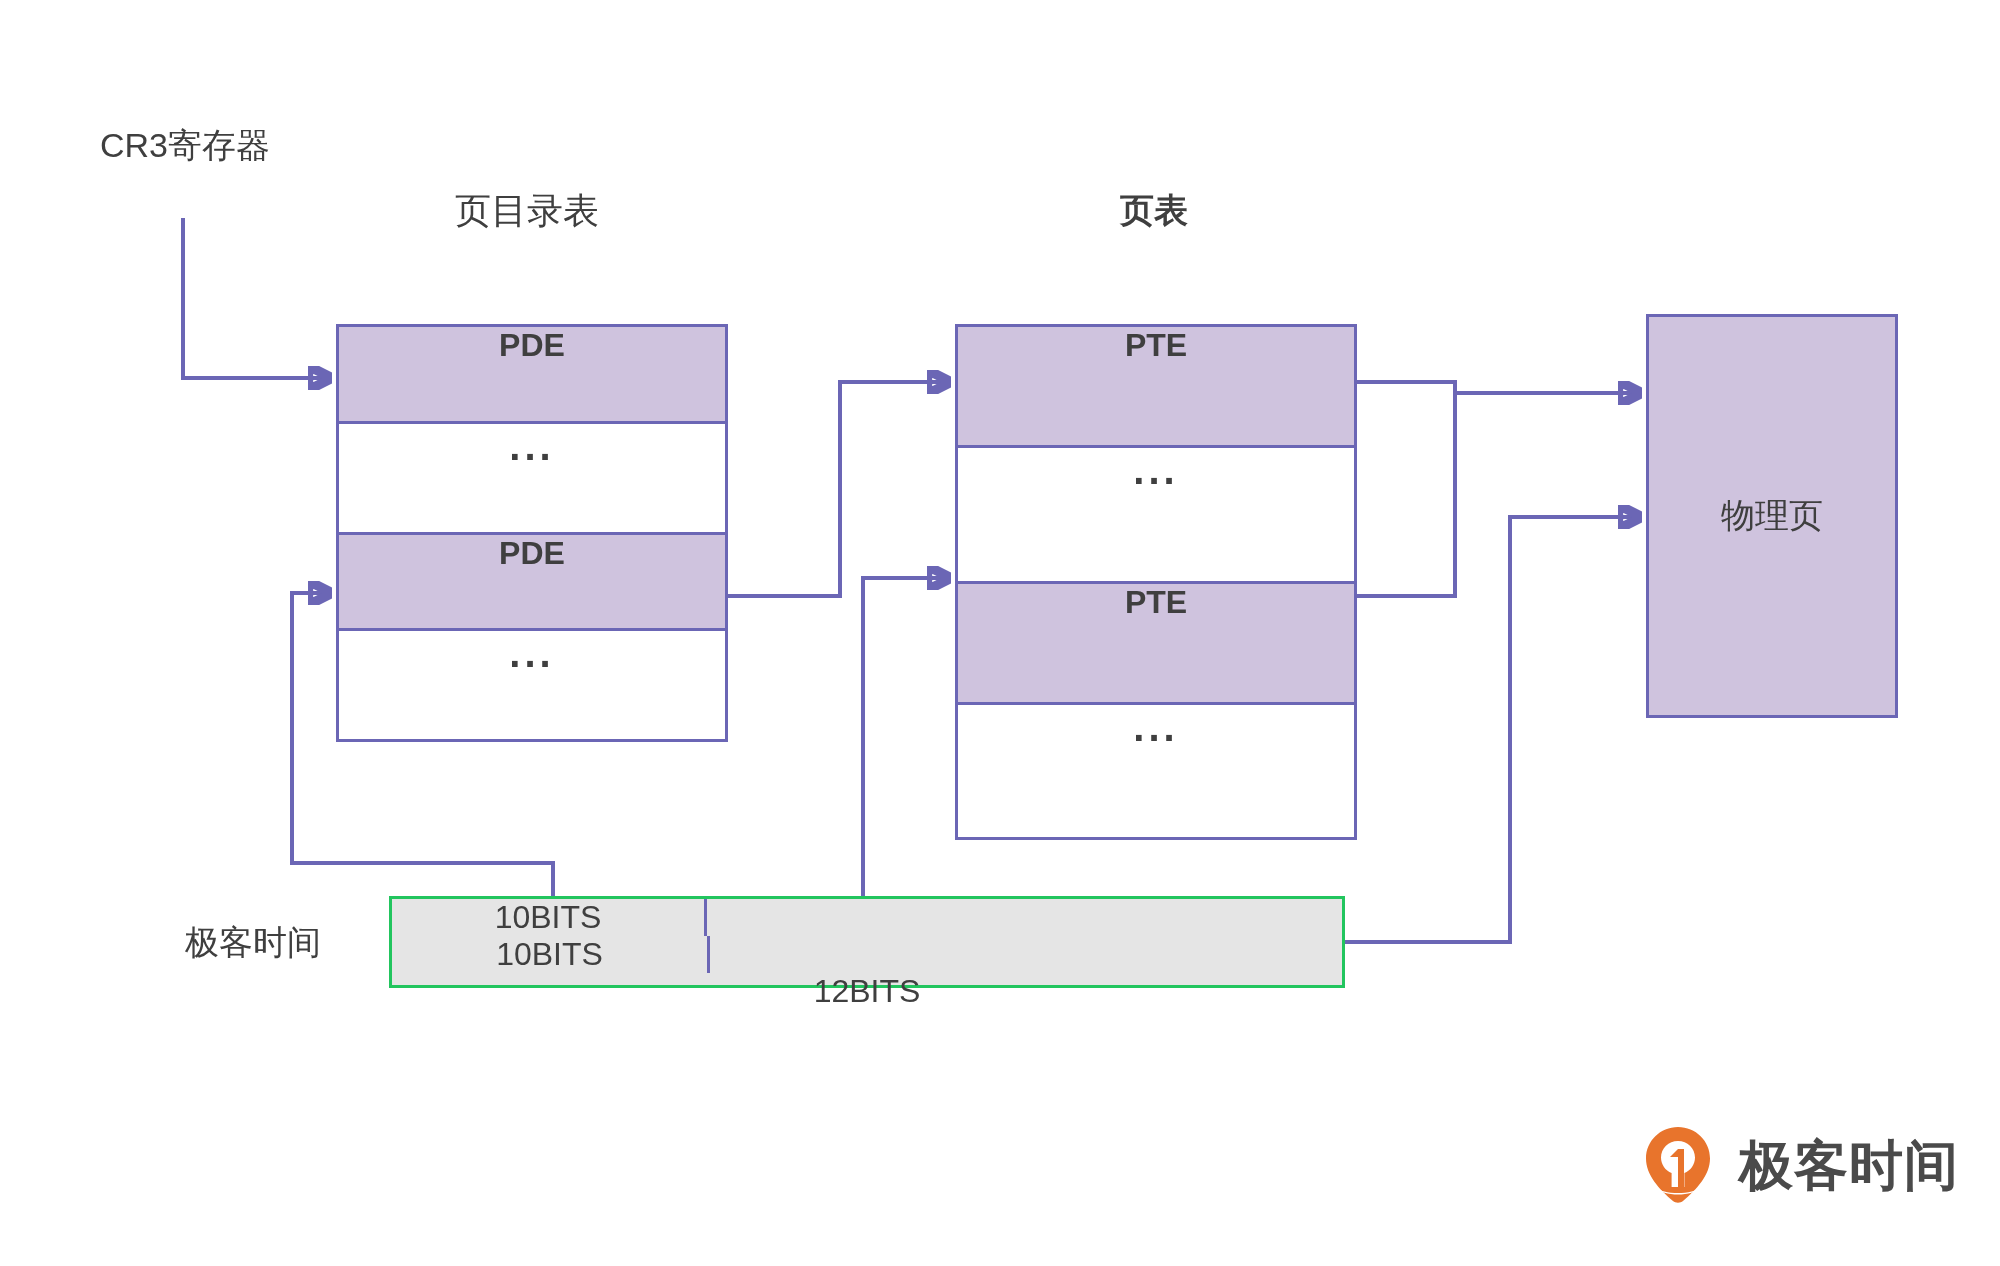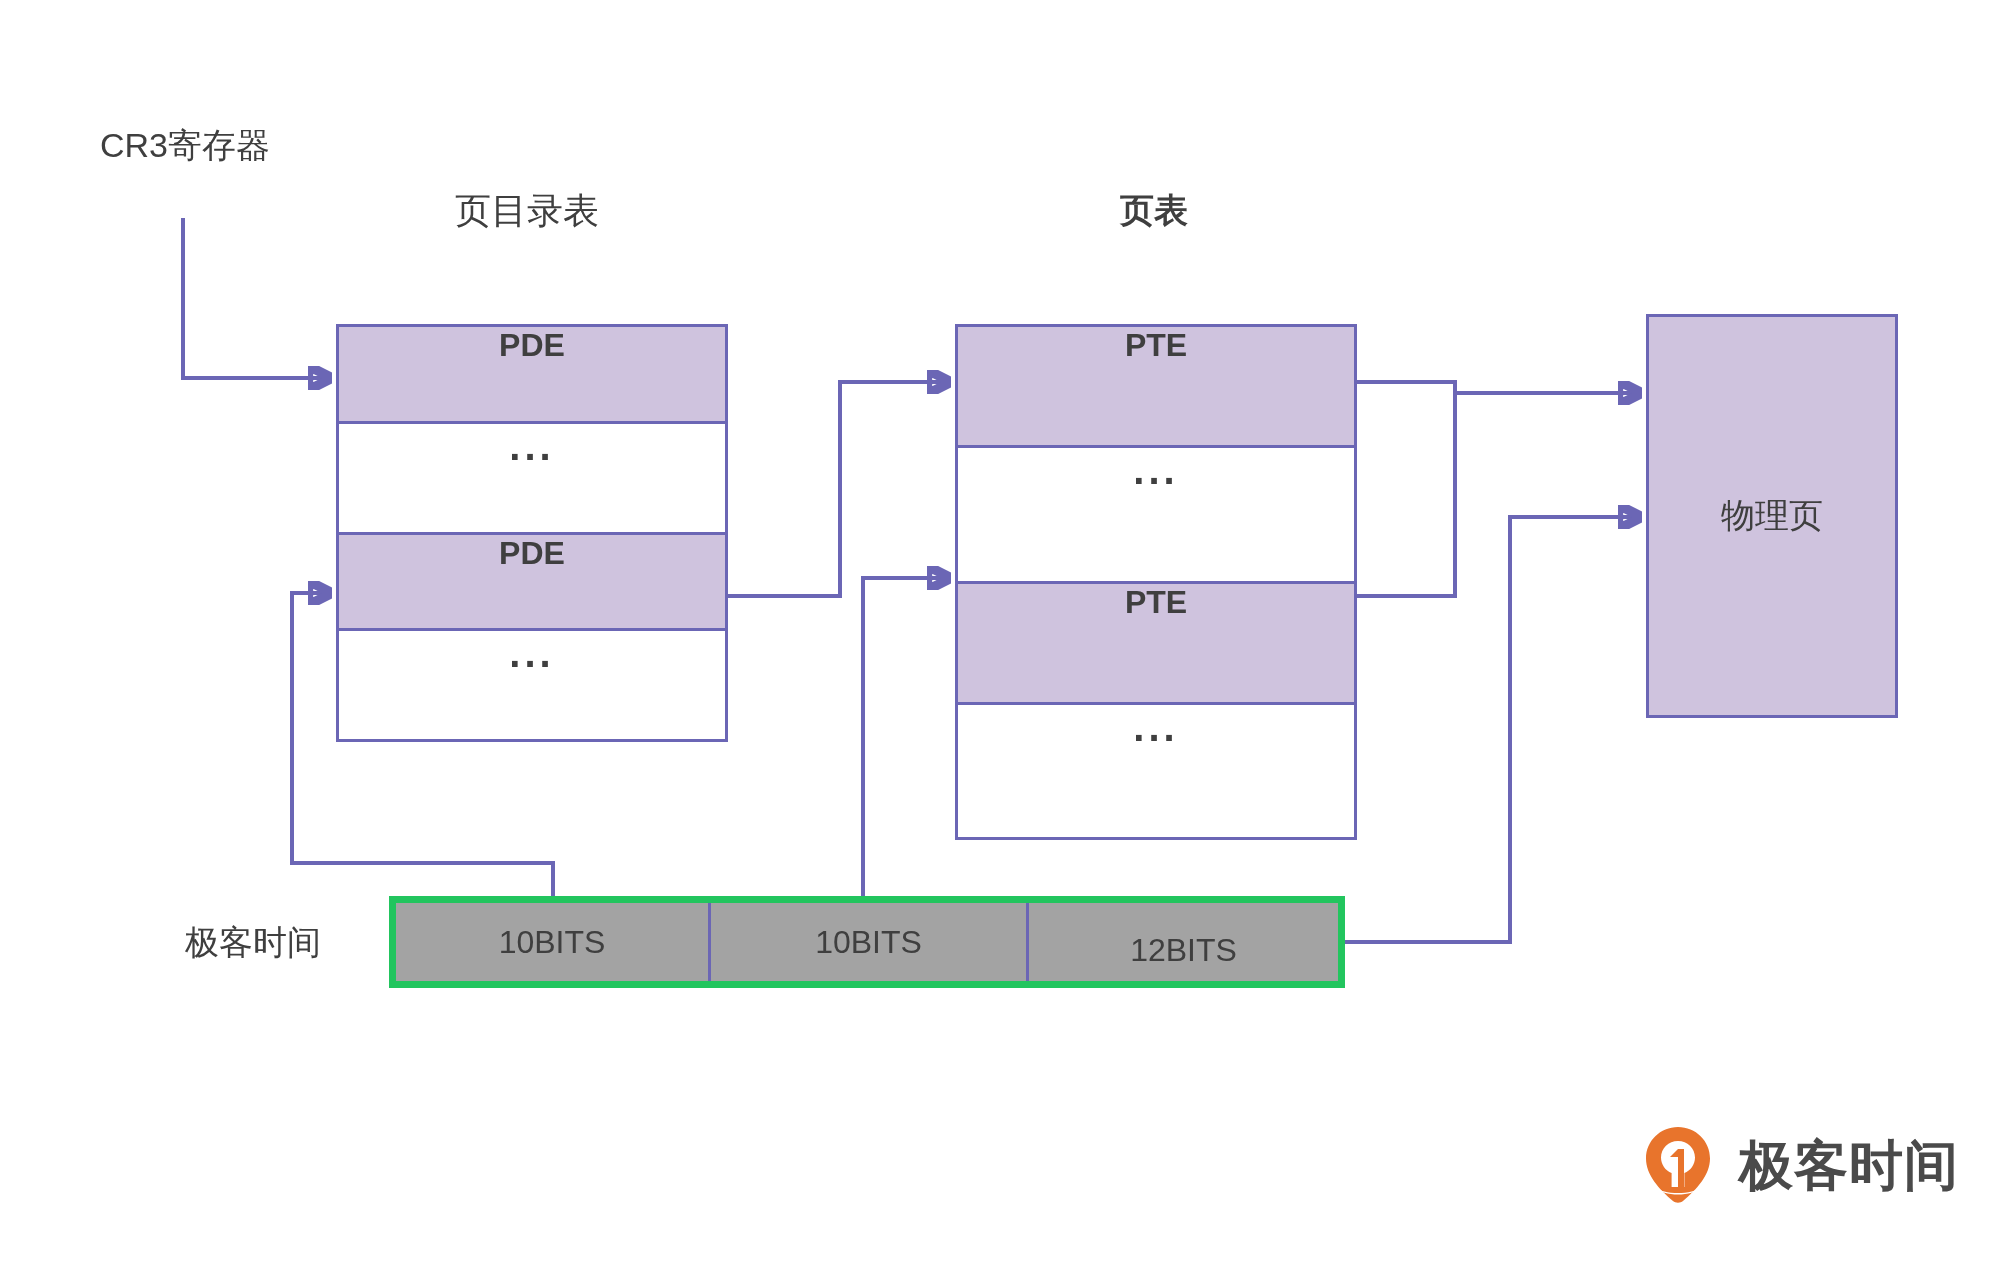--- a/index.html
+++ b/index.html
@@ -71,34 +71,35 @@
     font-size: 34px;
     color: #3f3f3f;
   }
 
   
   #virtual-address-bar {
     position: absolute;
     left: 389px; top: 896px;
     width: 956px; height: 92px;
     box-sizing: border-box;
-    border: 7px solid #22c55e;
-    background: #a3a3a3;
-    display: flex;
+    border: 3px solid #22c55e;
+    background: #e5e5e5;
+    display: flex;
+    flex-direction: column;
   }
   #virtual-address-bar .seg {
     box-sizing: border-box;
     display: flex;
     align-items: center;
     justify-content: center;
     font-size: 32px;
     color: #3f3f3f;
     border-right: 3px solid #6b66b5;
   }
-  #virtual-address-bar .seg:last-child { border-right: none; margin-top: 16px; }
+  #virtual-address-bar .seg:last-child { border-right: none; }
   .seg-0 { width: 315px; }
   .seg-1 { width: 318px; }
   .seg-2 { flex: 1 1 auto; }
 
   
   #connectors {
     position: absolute;
     left: 0; top: 0;
     width: 2000px; height: 1266px;
     pointer-events: none;

